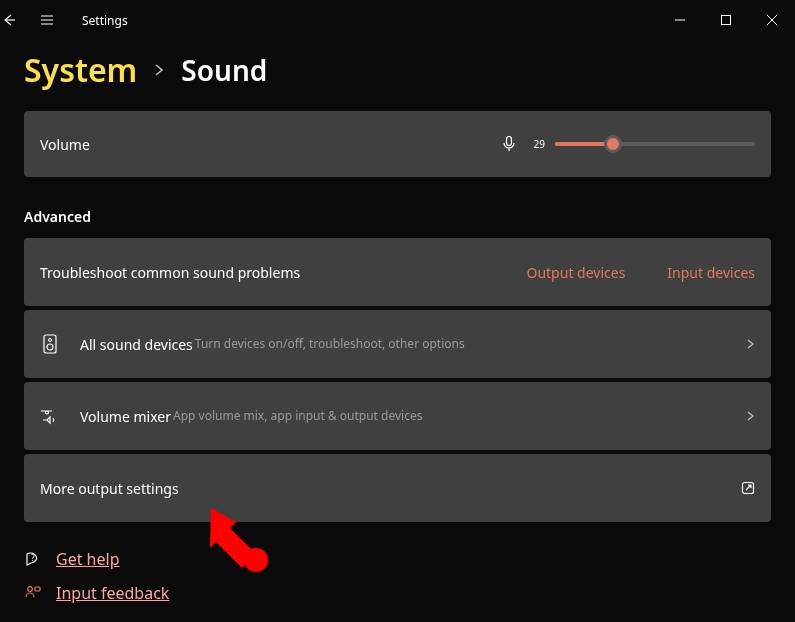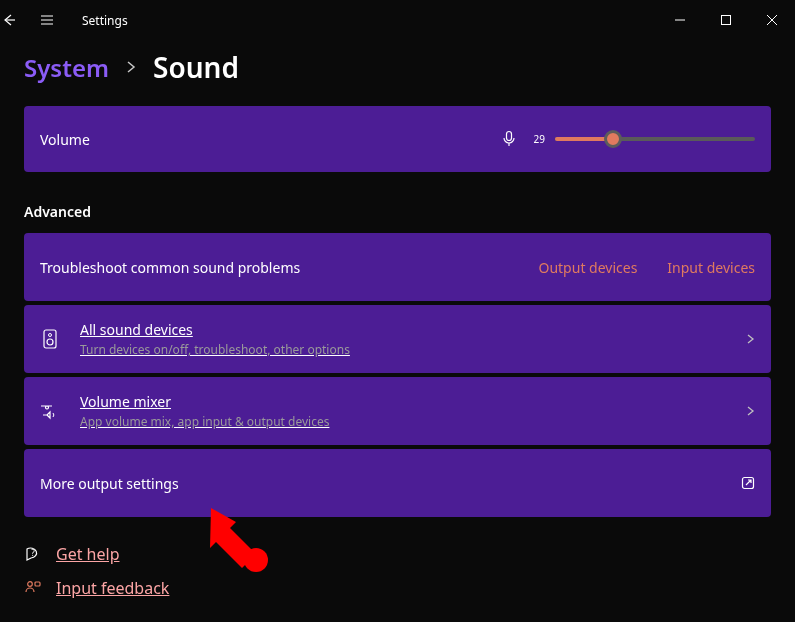--- a/index.html
+++ b/index.html
@@ -17,48 +17,48 @@
     align-items: center;
     padding-left: 0;
   }
   .tb-left { display: flex; align-items: center; gap: 20px; }
   .tb-btn { width: 18px; height: 18px; display:flex; align-items:center; justify-content:center; color:#fff; cursor:pointer; }
   .tb-title { font-size: 12px; color: #fff; margin-left: 6px; }
   .tb-right { margin-left:auto; display:flex; }
   .winbtn { width:46px; height:32px; display:flex; align-items:center; justify-content:center; color:#fff; cursor:pointer; }
   .content { padding: 0 24px 0 24px; }
   .breadcrumb { display:flex; align-items:center; gap:16px; margin-top: 8px; margin-bottom: 20px; }
-  .bc-parent { font-size: 24px; font-weight:600; color:#8b5cf6; cursor:pointer; }
+  .bc-parent { font-size: 32px; font-weight:600; color:#fde047; cursor:pointer; }
   .bc-sep { color:#c8c8c8; font-size:16px; }
   .bc-current { font-size:28px; font-weight:600; color:#fff; }
   .card {
-    background:#4c1d95;
+    background:#404040;
     border-radius:4px;
     padding: 0 16px;
     display:flex;
     align-items:center;
     min-height:66px;
     margin-bottom: 4px;
   }
   .volume-card { min-height:66px; margin-bottom: 30px; }
   .vol-label { font-size:14px; color:#fff; }
   .mic-icon { margin-left:auto; margin-right:16px; color:#fff; }
   .vol-value { font-size:10px; color:#fff; margin-right:10px; }
   .slider-wrap { width:200px; position:relative; height:20px; display:flex; align-items:center; }
   .slider-track { position:absolute; width:100%; height:4px; background:#5a5a5a; border-radius:2px; }
   .slider-fill { position:absolute; height:4px; background:#e07a5f; border-radius:2px; }
   .slider-thumb { position:absolute; width:18px; height:18px; border-radius:50%; background:#e07a5f; border:3px solid #5c5c5c; transform:translateX(-50%); top:1px; }
   .section-head { font-size:14px; font-weight:600; color:#fff; margin-bottom:12px; }
   .trouble-card { min-height:68px; margin-bottom:4px;justify-content:space-between; }
   .trouble-label { font-size:14px; color:#fff; }
-  .link-right { margin-left:auto; display:flex; gap:30px; }
+  .link-right { margin-left:auto; display:flex; gap:42px; }
   .alink { color:#e07a5f; font-size:14px; cursor:pointer; }
   .nav-card { min-height:68px; cursor:pointer; }
   .nav-icon { width:20px; display:flex; justify-content:center; color:#fff; margin-right:20px; }
-  .nav-text { display:flex; flex-direction:column; gap:2px;text-decoration:underline; }
+  .nav-text { display:flex; flex-direction:row; gap:2px; }
   .nav-title { font-size:14px; color:#fff; }
   .nav-sub { font-size:12px; color:#9a9a9a;text-align:center; }
   .chev-right { margin-left:auto; color:#c0c0c0; font-size:14px; }
   .ext-icon { margin-left:auto; color:#fff; }
   .footer { margin-top:26px; display:flex; flex-direction:column; gap:12px; }
   .footer-row { display:flex; align-items:center; gap:14px; cursor:pointer; }
   .footer-icon-help { width:18px; display:flex; justify-content:center; color:#fff; }
   .footer-icon-fb { width:18px; display:flex; justify-content:center; color:#e07a5f; }
   .footer-link { font-size:16px; color:#fca5a5;text-decoration:underline; }
   .arrow-anno {

